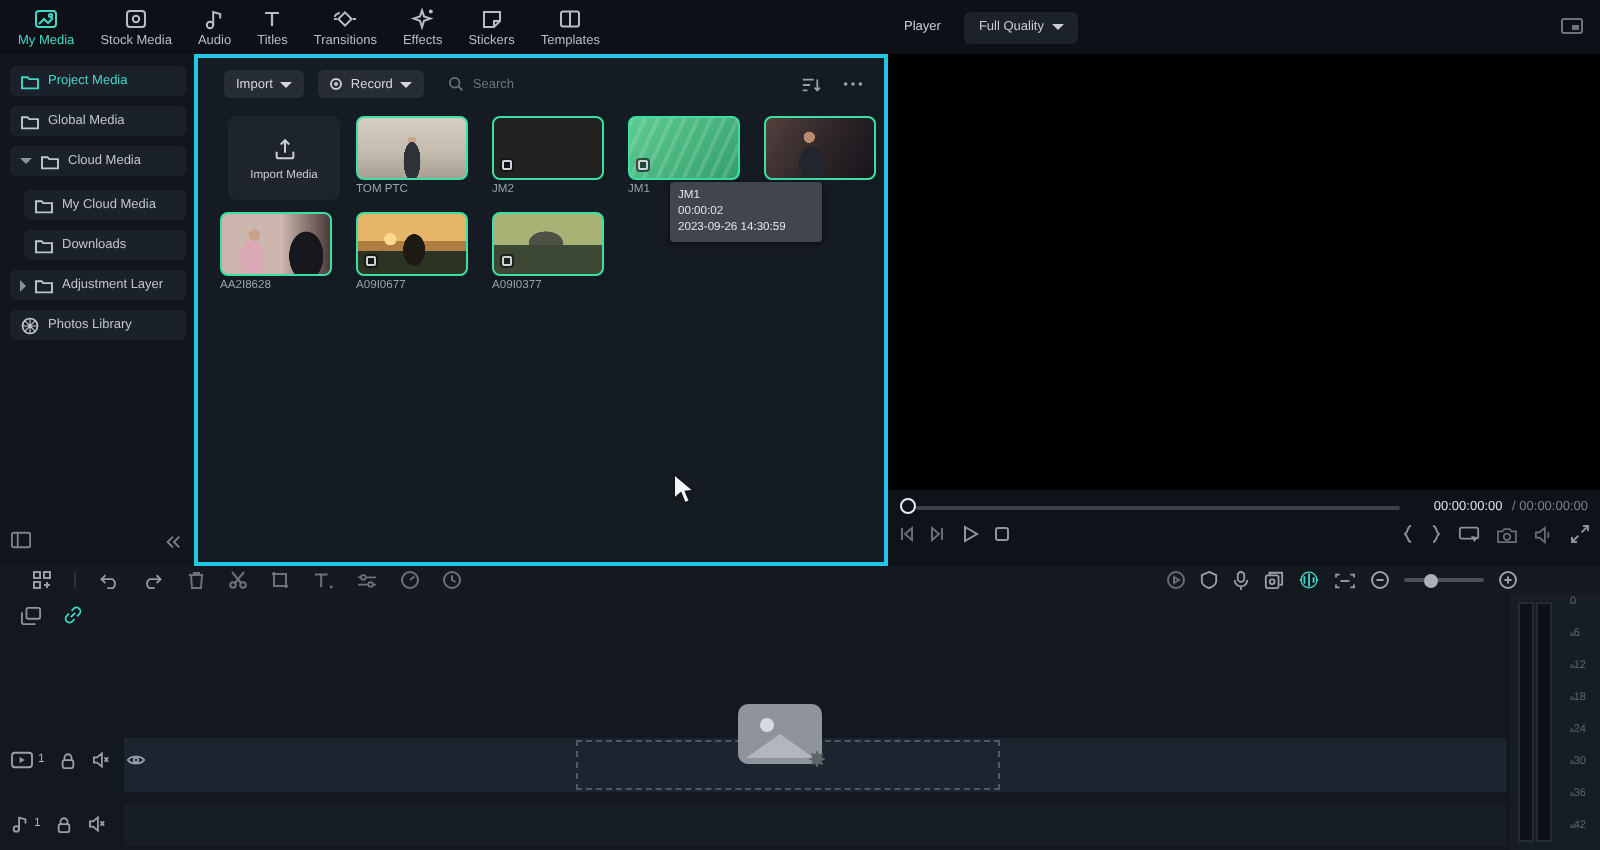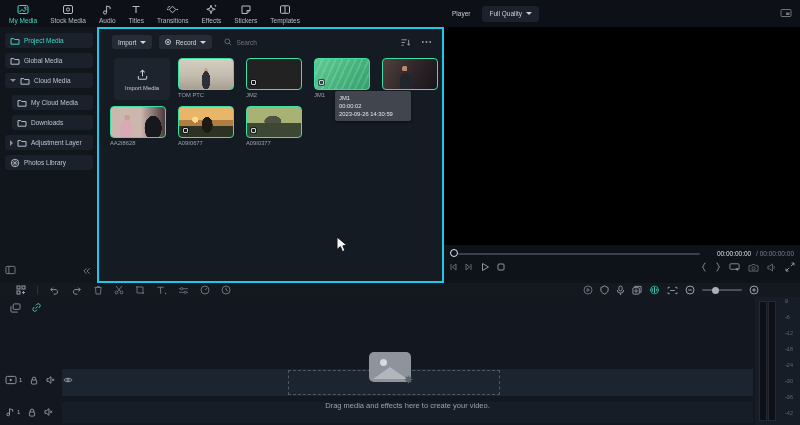--- a/index.html
+++ b/index.html
@@ -623,21 +623,20 @@
     <div class="phicon">
       <span class="ccl"></span>
         <span class="mtn"></span>
       <span class="gear i">
         <svg width="11" height="11" viewBox="0 0 12 12" fill="none" stroke="currentColor" stroke-width="1">
             <circle cx="6" cy="6" r="2.6" fill="#5f646b"></circle>
             <path d="M6 1.8 v1.4 M6 8.8 v1.4 M1.8 6 h1.4 M8.8 6 h1.4 M3 3 l1 1 M8 8 l1 1 M9 3 l-1 1 M4 8 l-1 1" stroke-width="1.2"></path>
           </svg>
       </span>
     </div>
-    <div class="drophint">Drag media and effects here to create your video.</div>
 
     <div class="trackhead th-video">
       <span class="i">
         <svg width="12" height="10" viewBox="0 0 13 11" fill="none" stroke="currentColor" stroke-width="1">
             <rect x="1" y="1.5" width="11" height="8" rx="1.5"></rect>
             <path d="M5.2 3.8 8 5.5 5.2 7.2z" fill="currentColor" stroke="none"></path>
           </svg>
       </span>
       <span class="tracknum">1</span>
       <span class="i">

